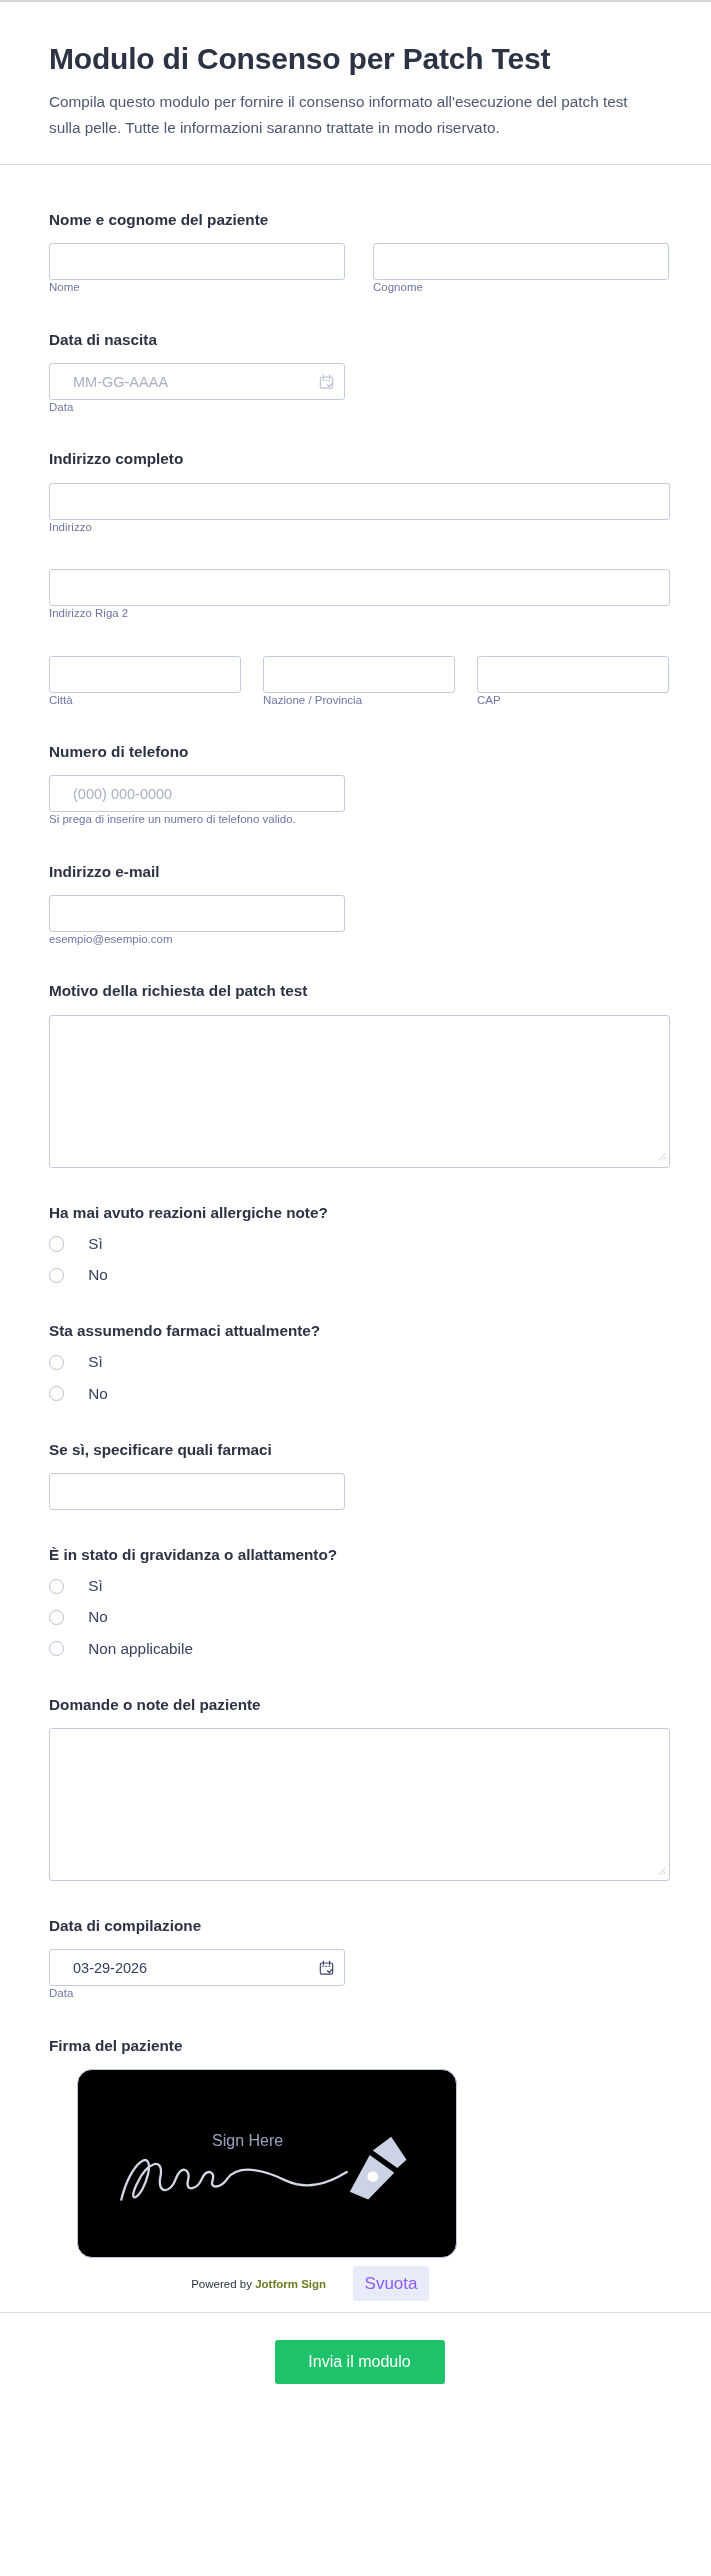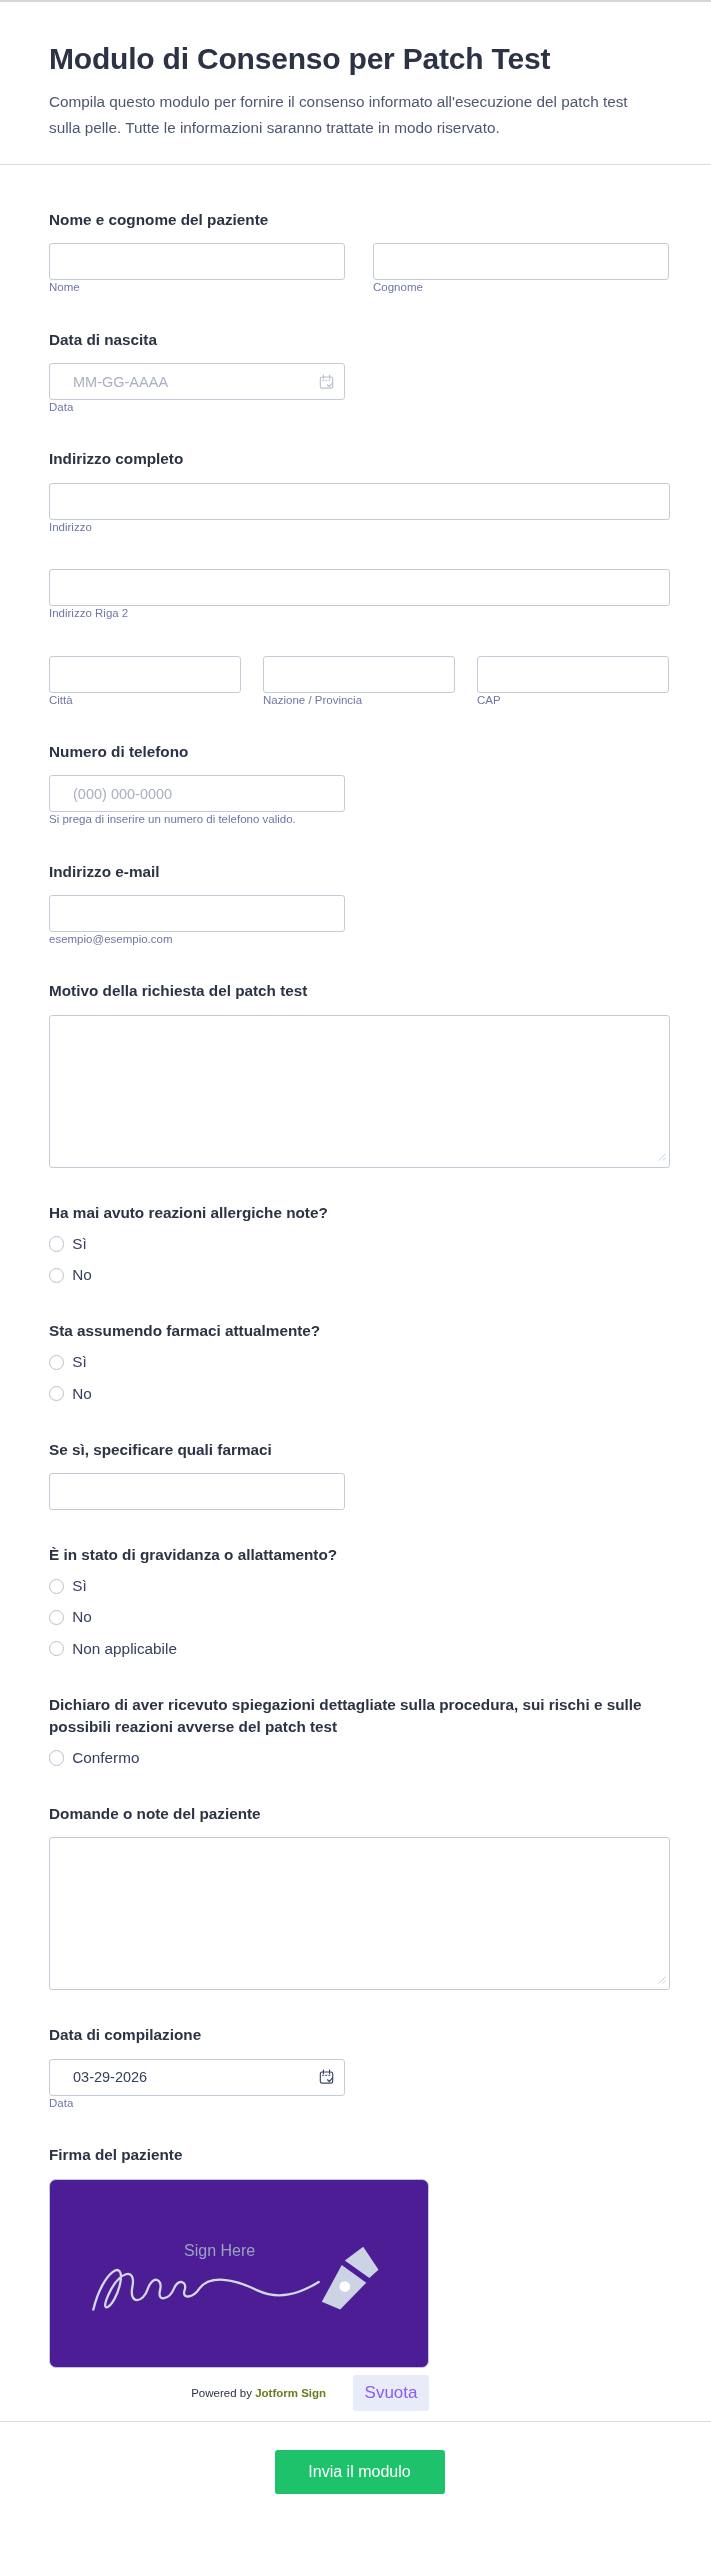--- a/index.html
+++ b/index.html
@@ -30,24 +30,24 @@
   .date-wrap .input{padding-right:40px;}
   .cal-icon{position:absolute;right:10px;top:50%;transform:translateY(-50%);color:#b9c0cf;display:flex;}
   .cal-dark{color:#3b4565;}
   .area-wrap{position:relative;max-width:621px;}
   .area{
     box-sizing:border-box;width:100%;height:153px;border:0.8px solid #c3cad8;border-radius:3.1px;
     padding:9.2px 11.5px;font-size:14.5px;font-family:inherit;resize:none;color:#37415f;outline:none;display:block;
   }
   .resize-handle{position:absolute;right:3.8px;bottom:6.1px;color:#c2c8d4;display:flex;}
   .options{margin-top:-3.1px;}
-  .option{display:flex;align-items:center;gap:8px;margin-top:9.2px;cursor:pointer;width:max-content;}
+  .option{display:flex;align-items:center;gap:24px;margin-top:9.2px;cursor:pointer;width:max-content;}
   .radio{width:15.3px;height:15.3px;border:1.5px solid #b9c0d1;border-radius:50%;box-sizing:border-box;background:#fff;flex:none;}
   .opt-label{font-size:15.3px;color:#37415f;line-height:22px;}
-  .sign-box{width:380px;height:189px;border:0.8px solid #bdc8de;border-radius:7px;position:relative;box-sizing:border-box;background:#4c1d95;}
+  .sign-box{width:380px;height:189px;border:0.8px solid #bdc8de;border-radius:15px;position:relative;box-sizing:border-box;background:#000000;margin-left:28px;}
   .sign-content{position:absolute;inset:0;display:flex;align-items:center;justify-content:center;}
   .sign-inner{position:relative;width:322px;height:115px;}
   .sign-here{
     position:absolute;top:26px;left:44%;transform:translateX(-50%);
     font-size:16px;color:#99a3c0;white-space:nowrap;
   }
   .sign-footer{width:380px;display:flex;justify-content:flex-end;align-items:center;gap:27px;margin-top:7.7px;}
   .powered{font-size:11.5px;color:#2c3345;white-space:nowrap;}
   .brand{font-weight:700;color:var(--brand-olive,#697d23);}
   .clear-btn{
@@ -197,29 +197,20 @@
         <span class="radio"></span>
         <span class="opt-label">No</span>
       </label>
       <label class="option">
         <span class="radio"></span>
         <span class="opt-label">Non applicabile</span>
       </label>
     </div>
   </div>
 
-  <div class="field">
-    <div class="qlabel">Dichiaro di aver ricevuto spiegazioni dettagliate sulla procedura, sui rischi e sulle possibili reazioni avverse del patch test</div>
-    <div class="options">
-      <label class="option">
-        <span class="radio"></span>
-        <span class="opt-label">Confermo</span>
-      </label>
-    </div>
-  </div>
 
   <div class="field">
     <div class="qlabel">Domande o note del paziente</div>
     <div class="area-wrap">
       <textarea class="area" style=""></textarea>
       <span class="resize-handle">
         <svg width="8.4" height="8.4" viewBox="0 0 11 11" stroke="currentColor" stroke-width="1.2" fill="none">
           <path d="M10 1 L1 10 M10 6 L6 10"></path>
         </svg>
       </span>

